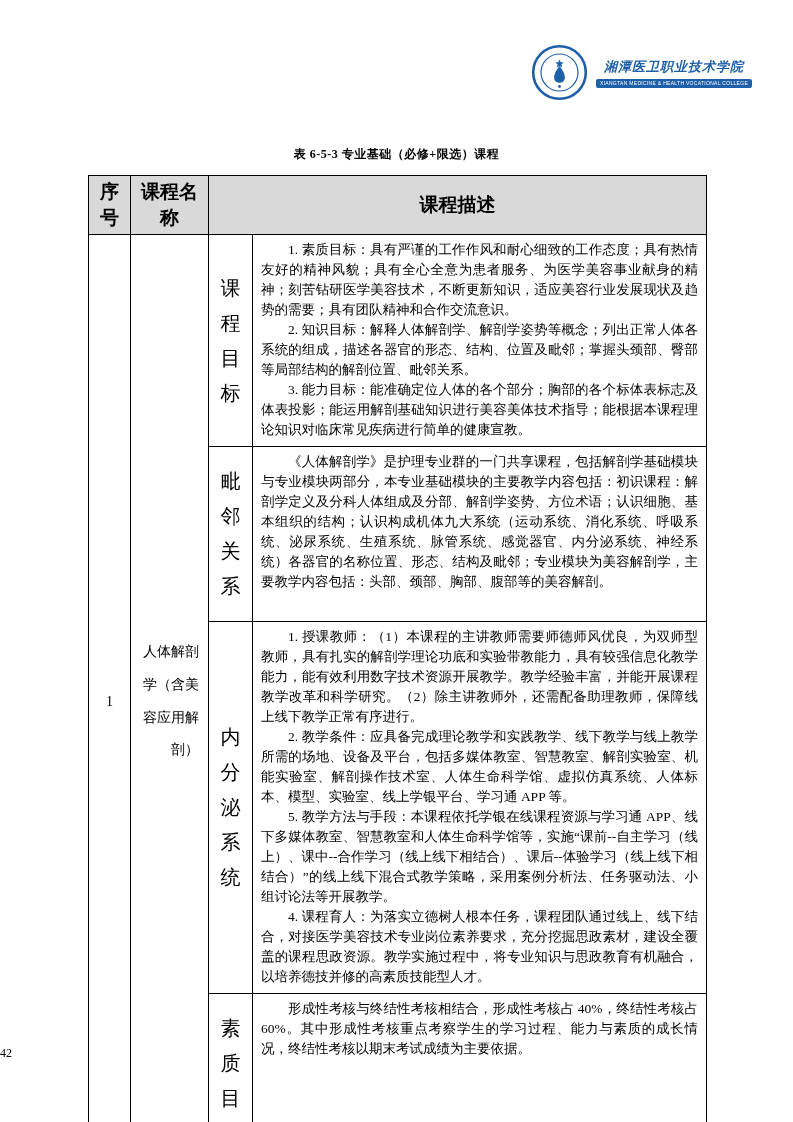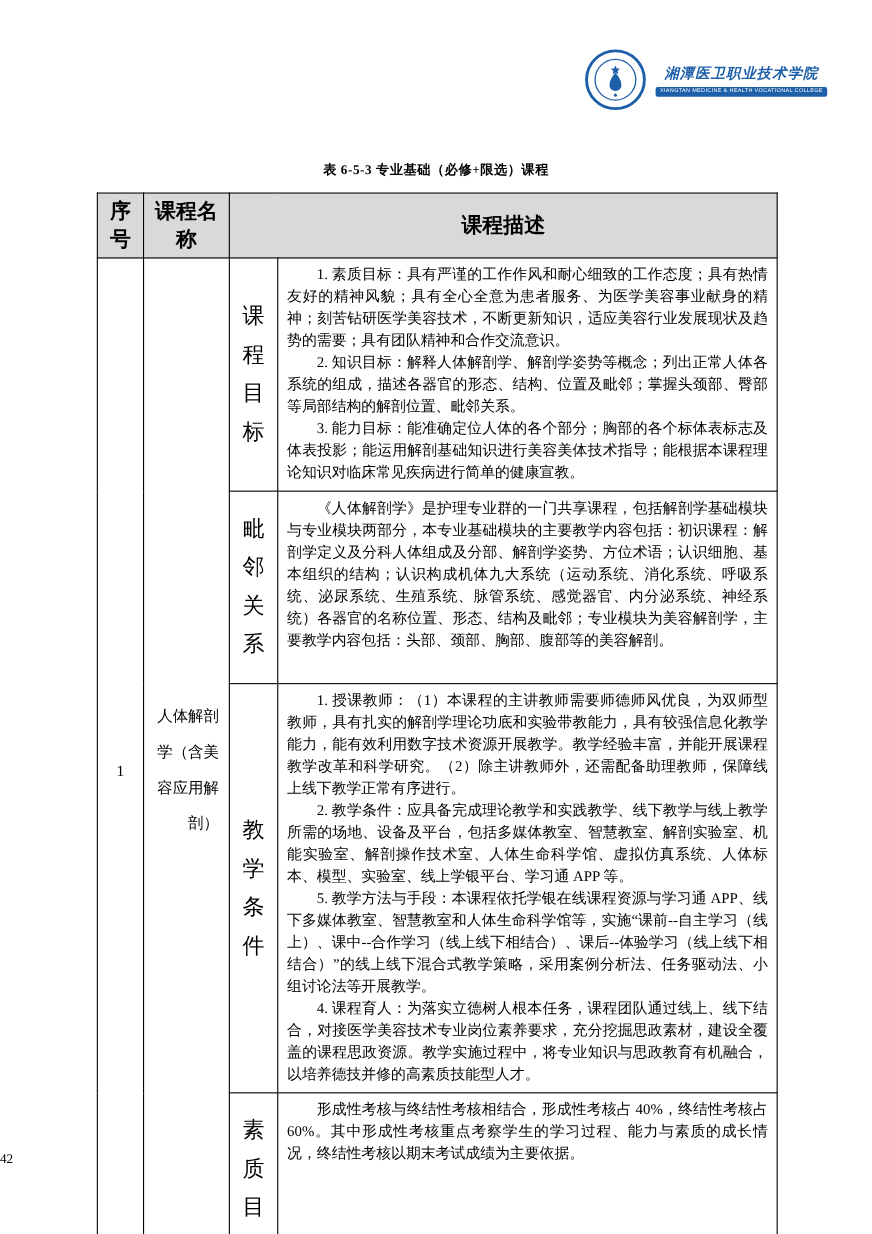--- a/index.html
+++ b/index.html
@@ -130,21 +130,21 @@
     </tr>
 
     <tr>
       <td class="slabel">毗邻关系</td>
       <td class="content">
         <p>《人体解剖学》是护理专业群的一门共享课程，包括解剖学基础模块与专业模块两部分，本专业基础模块的主要教学内容包括：初识课程：解剖学定义及分科人体组成及分部、解剖学姿势、方位术语；认识细胞、基本组织的结构；认识构成机体九大系统（运动系统、消化系统、呼吸系统、泌尿系统、生殖系统、脉管系统、感觉器官、内分泌系统、神经系统）各器官的名称位置、形态、结构及毗邻；专业模块为美容解剖学，主要教学内容包括：头部、颈部、胸部、腹部等的美容解剖。</p>
       </td>
     </tr>
 
     <tr>
-      <td class="slabel">教学条件</td>
+      <td class="slabel">内分泌系统</td>
       <td class="content">
         <p>1. 授课教师：（1）本课程的主讲教师需要师德师风优良，为双师型教师，具有扎实的解剖学理论功底和实验带教能力，具有较强信息化教学能力，能有效利用数字技术资源开展教学。教学经验丰富，并能开展课程教学改革和科学研究。（2）除主讲教师外，还需配备助理教师，保障线上线下教学正常有序进行。</p>
         <p>2. 教学条件：应具备完成理论教学和实践教学、线下教学与线上教学所需的场地、设备及平台，包括多媒体教室、智慧教室、解剖实验室、机能实验室、解剖操作技术室、人体生命科学馆、虚拟仿真系统、人体标本、模型、实验室、线上学银平台、学习通 APP 等。</p>
         <p>5. 教学方法与手段：本课程依托学银在线课程资源与学习通 APP、线下多媒体教室、智慧教室和人体生命科学馆等，实施“课前--自主学习（线上）、课中--合作学习（线上线下相结合）、课后--体验学习（线上线下相结合）”的线上线下混合式教学策略，采用案例分析法、任务驱动法、小组讨论法等开展教学。</p>
         <p>4. 课程育人：为落实立德树人根本任务，课程团队通过线上、线下结合，对接医学美容技术专业岗位素养要求，充分挖掘思政素材，建设全覆盖的课程思政资源。教学实施过程中，将专业知识与思政教育有机融合，以培养德技并修的高素质技能型人才。</p>
       </td>
     </tr>
 
     <tr>
       <td class="slabel">素质目标</td>

